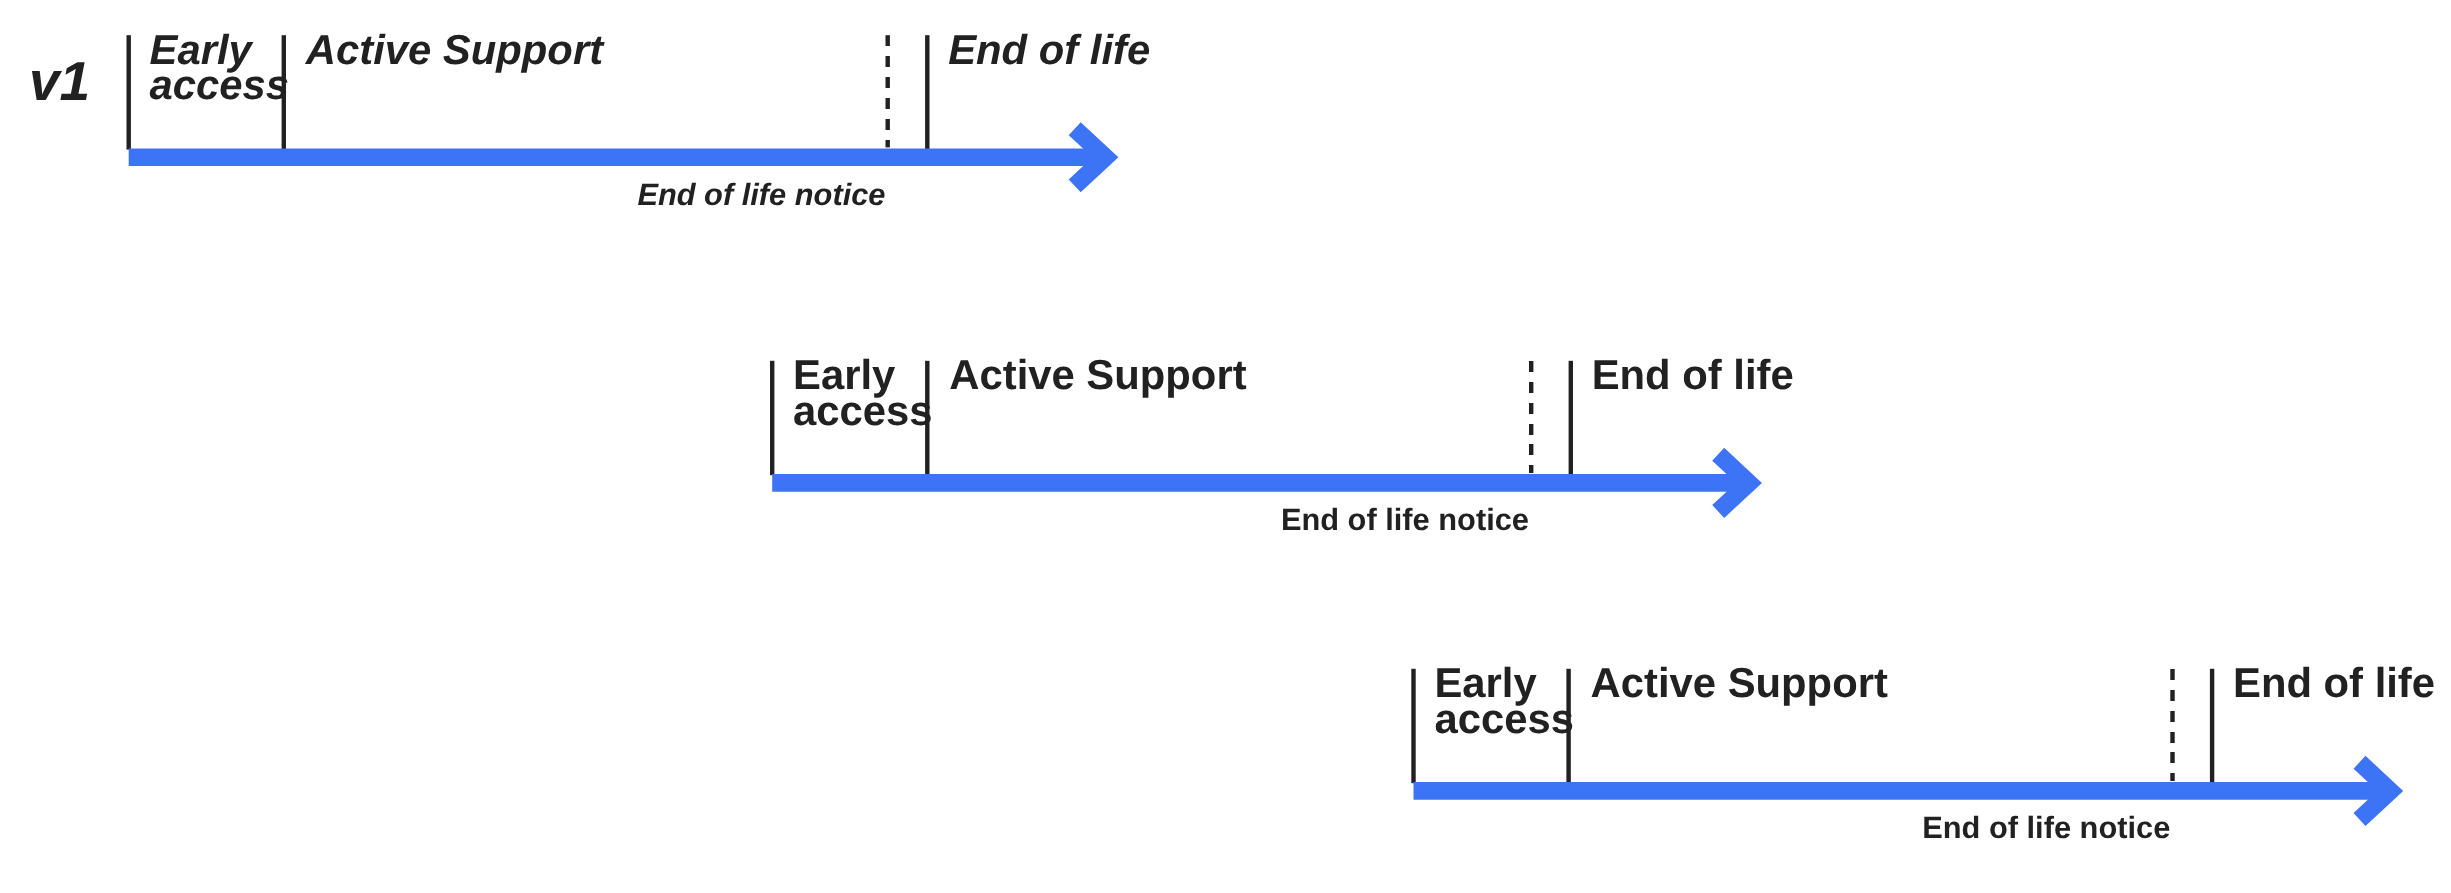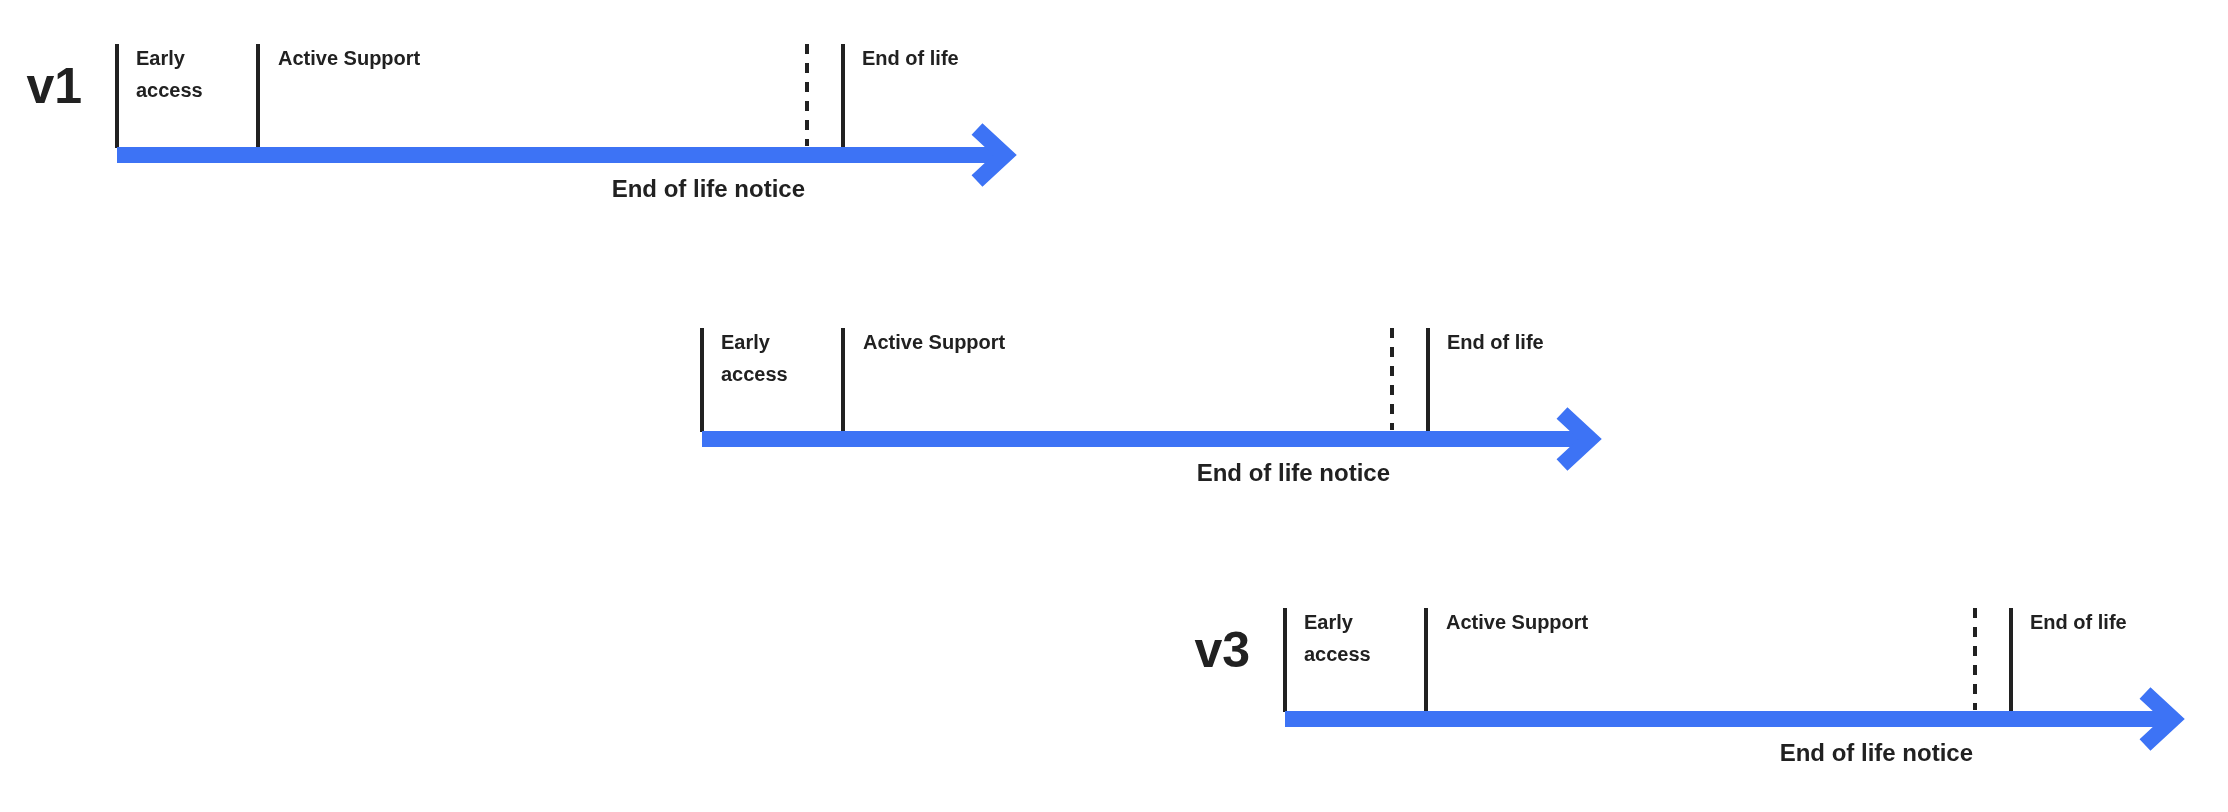--- a/index.html
+++ b/index.html
@@ -15,21 +15,21 @@
     position:relative;
     overflow:hidden;
     color:var(--text);
   }
   .canvas{position:absolute;inset:0;}
   .timeline-row{
     position:absolute;
     width:960px;
     height:200px;
   }
-  .timeline-row.row-0{left:117px;top:44px;}
+  .timeline-row.row-0{left:117px;top:32px;font-style:italic;}
   .timeline-row.row-1{left:702px;top:328px;}
   .timeline-row.row-2{left:1285px;top:608px;}
 
   .version-label{
     position:absolute;
     left:-215px;top:14px;
     width:180px;
     text-align:right;
     font-size:50px;
     font-weight:700;
@@ -47,34 +47,34 @@
   .tick.t-active{left:139px;}
   .tick.t-eol{left:724px;}
   .tick.dashed{
     left:688px;
     height:102px;
     background:repeating-linear-gradient(to bottom, var(--text) 0 10px, transparent 10px 19px);
   }
   .phase-label{
     position:absolute;
     top:-2px;
-    font-size:20px;
+    font-size:38px;
     font-weight:700;
     line-height:32px;
     color:var(--text);
   }
   .lbl-early{left:19px;width:115px;}
   .lbl-active{left:161px;width:420px;white-space:nowrap;}
   .lbl-eol{left:745px;width:260px;white-space:nowrap;}
   .lbl-notice{
     position:absolute;
     left:388px;top:129px;
     width:300px;
     text-align:right;
-    font-size:24px;
+    font-size:28px;
     font-weight:700;
     line-height:32px;
     white-space:nowrap;
     color:var(--text);
   }
   .timeline-arrow{
     position:absolute;
     left:0;top:55px;
     width:920px;height:112px;
     color:var(--arrow);
@@ -119,21 +119,20 @@
     <div class="phase-label lbl-active">Active Support</div>
     <div class="phase-label lbl-eol">End of life</div>
     <div class="lbl-notice">End of life notice</div>
     <svg class="timeline-arrow" viewBox="0 0 920 112" xmlns="http://www.w3.org/2000/svg">
       <line class="stroke" x1="0" y1="56" x2="878" y2="56"></line>
       <polyline class="stroke" points="860,30 888,56 860,82"></polyline>
     </svg>
   </div>
 
   <div class="timeline-row row-2">
-    <div class="version-label">v3</div>
     <div class="tick t-start"></div>
     <div class="tick t-active"></div>
     <div class="tick dashed"></div>
     <div class="tick t-eol"></div>
     <div class="phase-label lbl-early">Early access</div>
     <div class="phase-label lbl-active">Active Support</div>
     <div class="phase-label lbl-eol">End of life</div>
     <div class="lbl-notice">End of life notice</div>
     <svg class="timeline-arrow" viewBox="0 0 920 112" xmlns="http://www.w3.org/2000/svg">
       <line class="stroke" x1="0" y1="56" x2="878" y2="56"></line>

